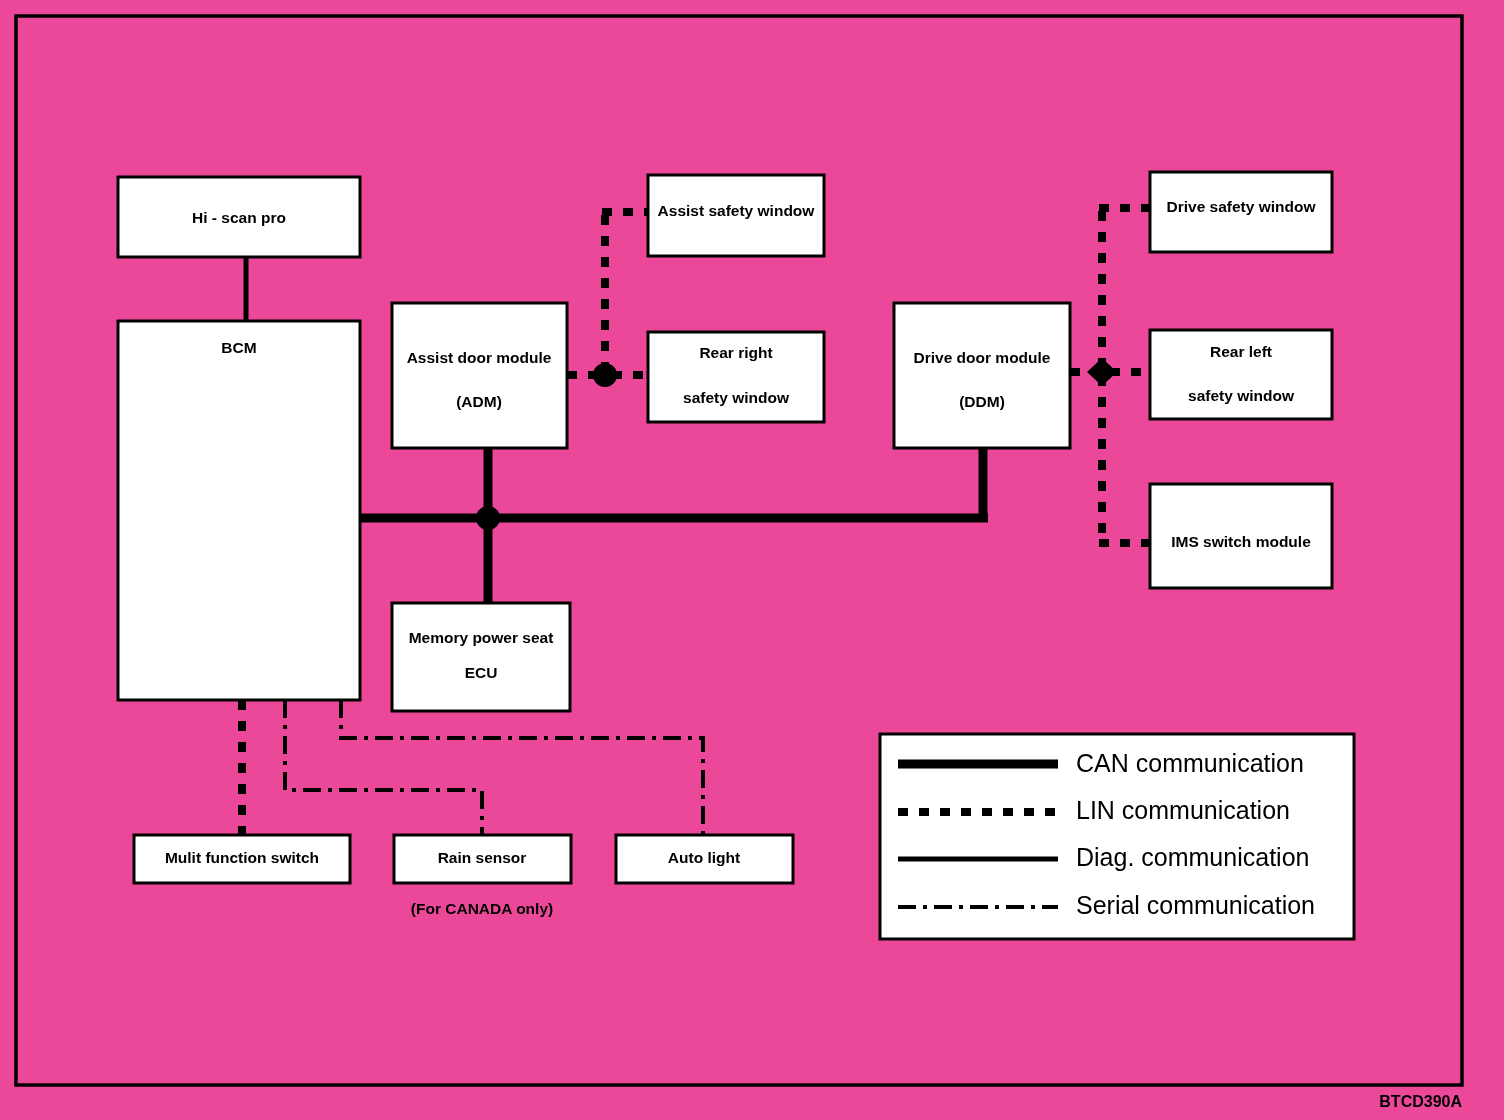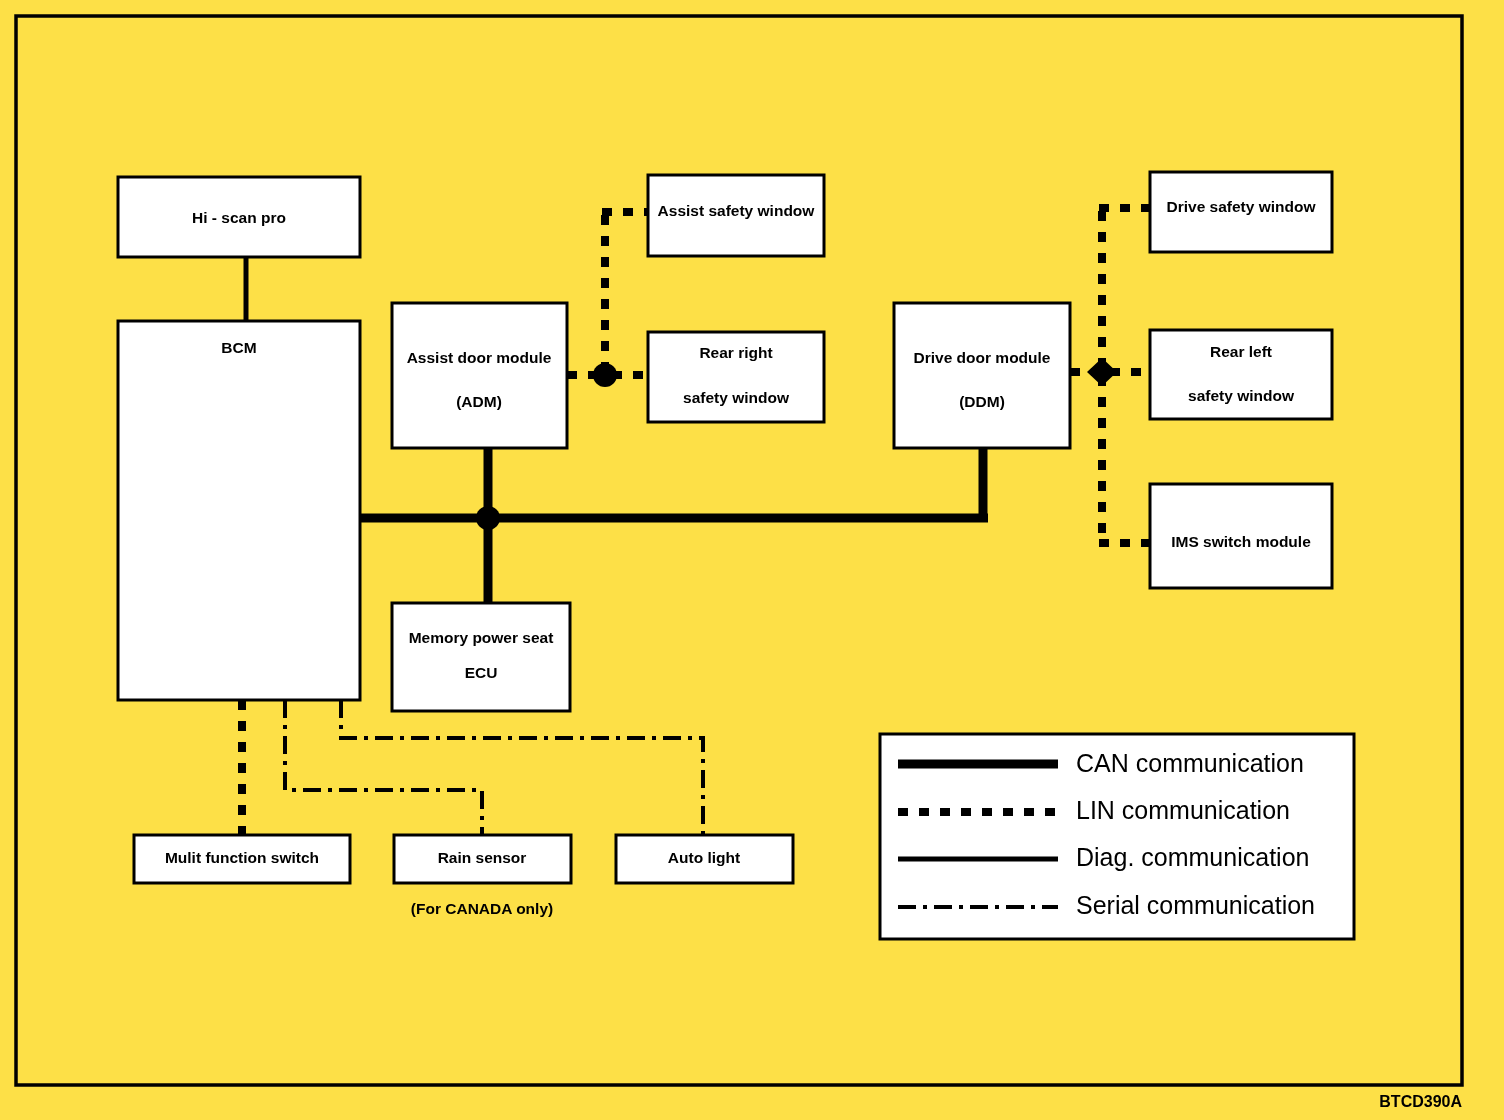--- a/index.html
+++ b/index.html
@@ -1,18 +1,18 @@
 <!DOCTYPE html>
 <html><head>
 <meta charset="utf-8">
 <style>
   html,body{margin:0;padding:0;background:#ffffff;}
   body{width:1504px;height:1120px;overflow:hidden;
        font-family:"Liberation Sans", sans-serif;}
-  #stage{position:relative;width:1504px;height:1120px;background:#fde047;}
+  #stage{position:relative;width:1504px;height:1120px;background:#ec4899;}
   svg#diagram{position:absolute;left:0;top:0;width:1504px;height:1120px;}
   .boxrect{fill:#ffffff;stroke:#000000;stroke-width:3;}
   .outer{fill:none;stroke:#000000;stroke-width:3.5;}
   .legendbox{fill:#ffffff;stroke:#000000;stroke-width:3;}
   .can{stroke:#000000;stroke-width:9;fill:none;stroke-linecap:butt;}
   .lin{stroke:#000000;stroke-width:8;fill:none;stroke-dasharray:10 11;stroke-linecap:butt;}
   .diag{stroke:#000000;stroke-width:5;fill:none;}
   .serial{stroke:#000000;stroke-width:4;fill:none;stroke-dasharray:18 7 4 7;stroke-linecap:butt;}
   .node{fill:#000000;}
   .boxlabel{font-family:"Liberation Sans", sans-serif;font-size:15.5px;font-weight:bold;

